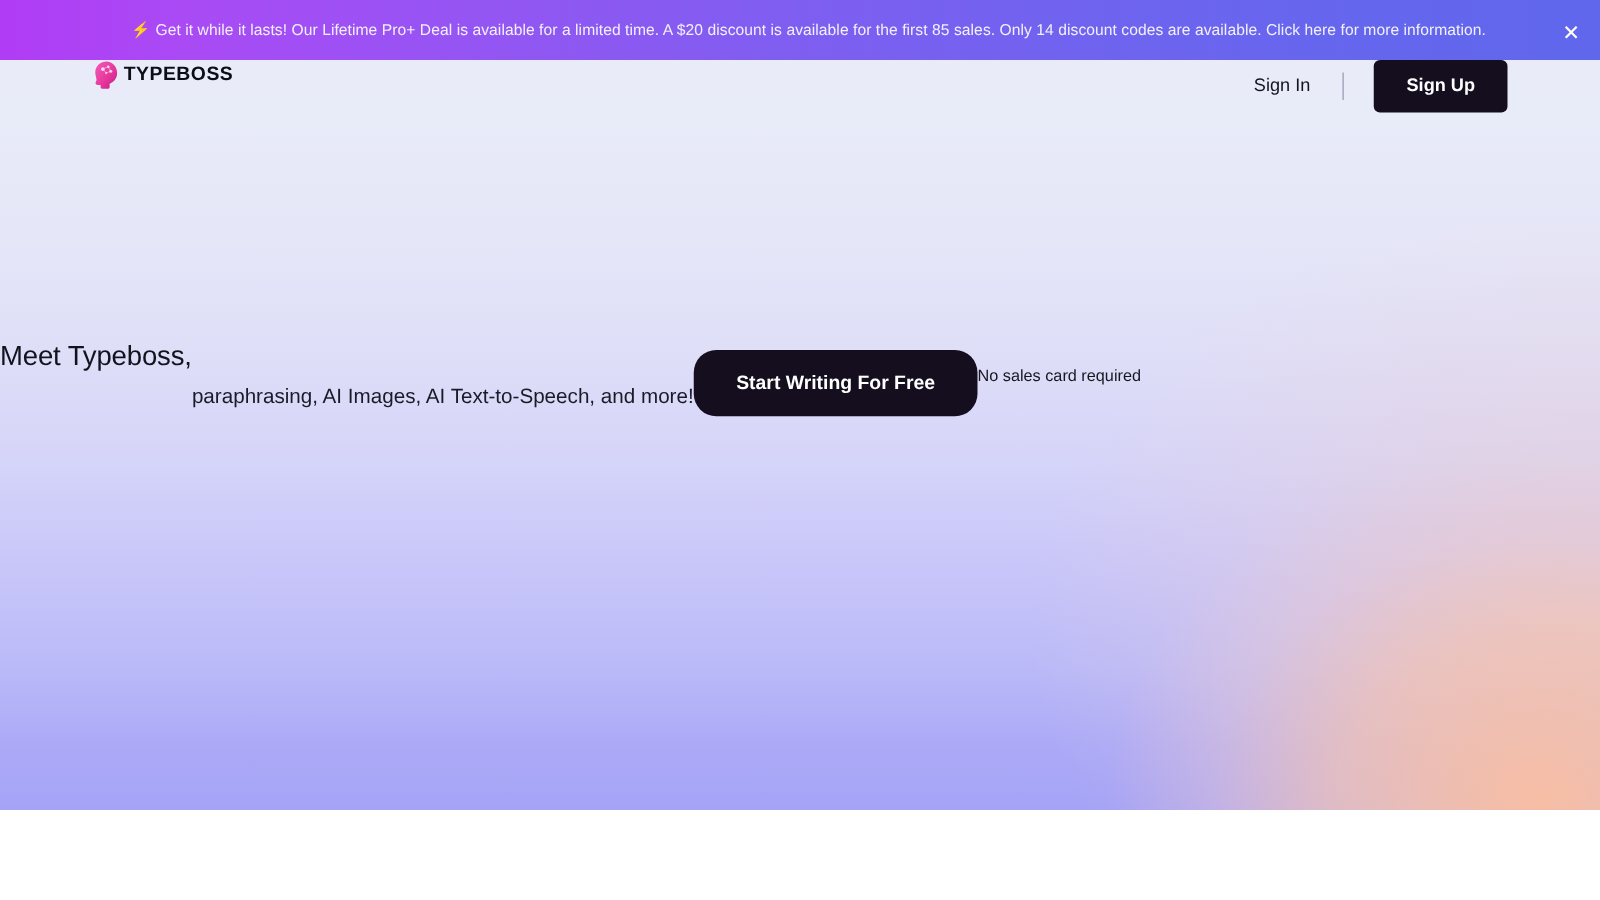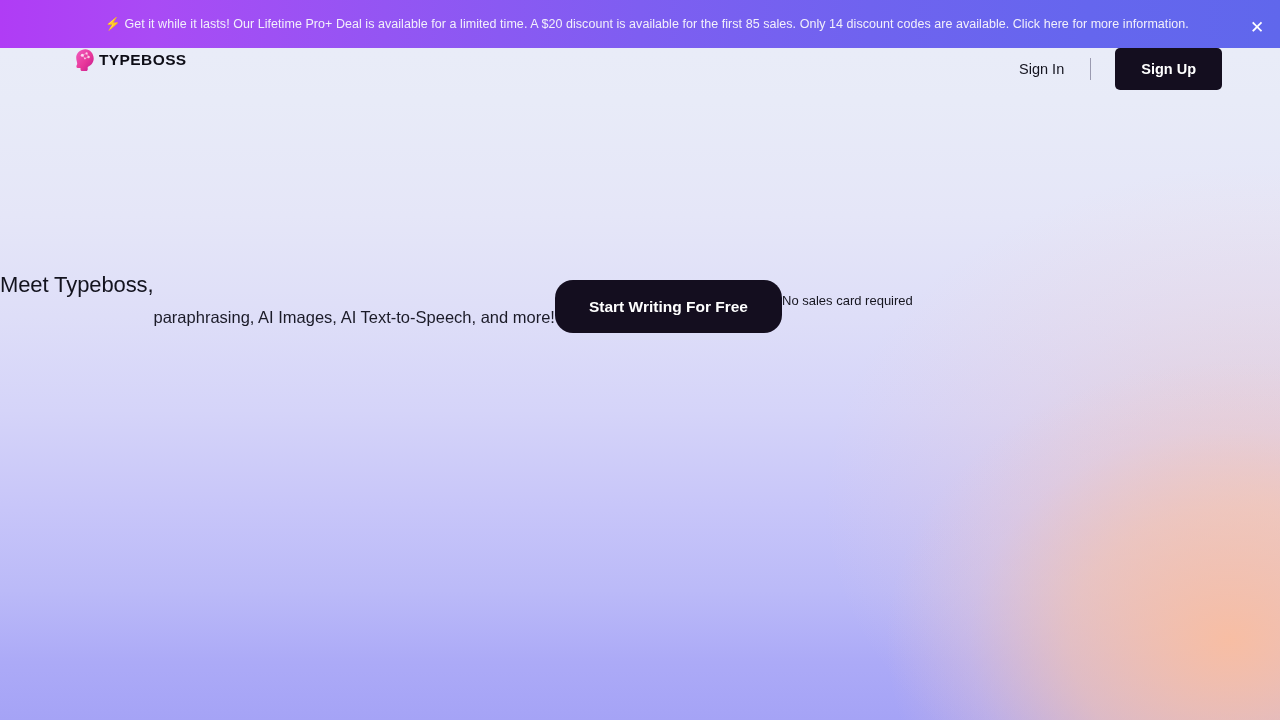--- a/index.html
+++ b/index.html
@@ -6,21 +6,21 @@
   html, body {
     width:1280px; height:720px;
     overflow:hidden;
     font-family:"Liberation Sans", sans-serif;
     -webkit-font-smoothing:antialiased;
   }
 
   
   .page {
     position:relative;
-    width:1280px; height:720px;
+    width:1280px; height:648px;
     background:
       radial-gradient(ellipse 420px 340px at 1230px 640px, rgba(250,190,160,0.95) 0%, rgba(248,196,172,0.62) 38%, rgba(240,200,200,0.26) 62%, rgba(255,255,255,0) 82%),
       radial-gradient(ellipse 560px 420px at 1270px 500px, rgba(247,205,185,0.55) 0%, rgba(245,210,205,0.22) 50%, rgba(255,255,255,0) 80%),
       linear-gradient(180deg,
         #eaedf8 0%,
         #e8ebf8 14%,
         #e5e6f8 30%,
         #dedef8 44%,
         #d5d4f9 57%,
         #c8c6f9 70%,
@@ -74,21 +74,21 @@
   }
 
   .main-nav { display:flex; align-items:center; margin-left:36px; }
   .nav-link {
     font-size:14.5px; color:#14141f;
     padding:6px 15px; cursor:pointer;
     white-space:nowrap;
   }
 
   .header-actions {
-    margin-left:auto; margin-right:58px;
+    margin-left:auto; margin-right:74px;
     display:flex; align-items:center;
   }
   .signin-link {
     font-size:14.5px; color:#14141f;
     padding:6px 2px; cursor:pointer; white-space:nowrap;
   }
   .header-divider {
     width:1px; height:22px; background:#9a9ab0;
     margin:0 24px;
   }

